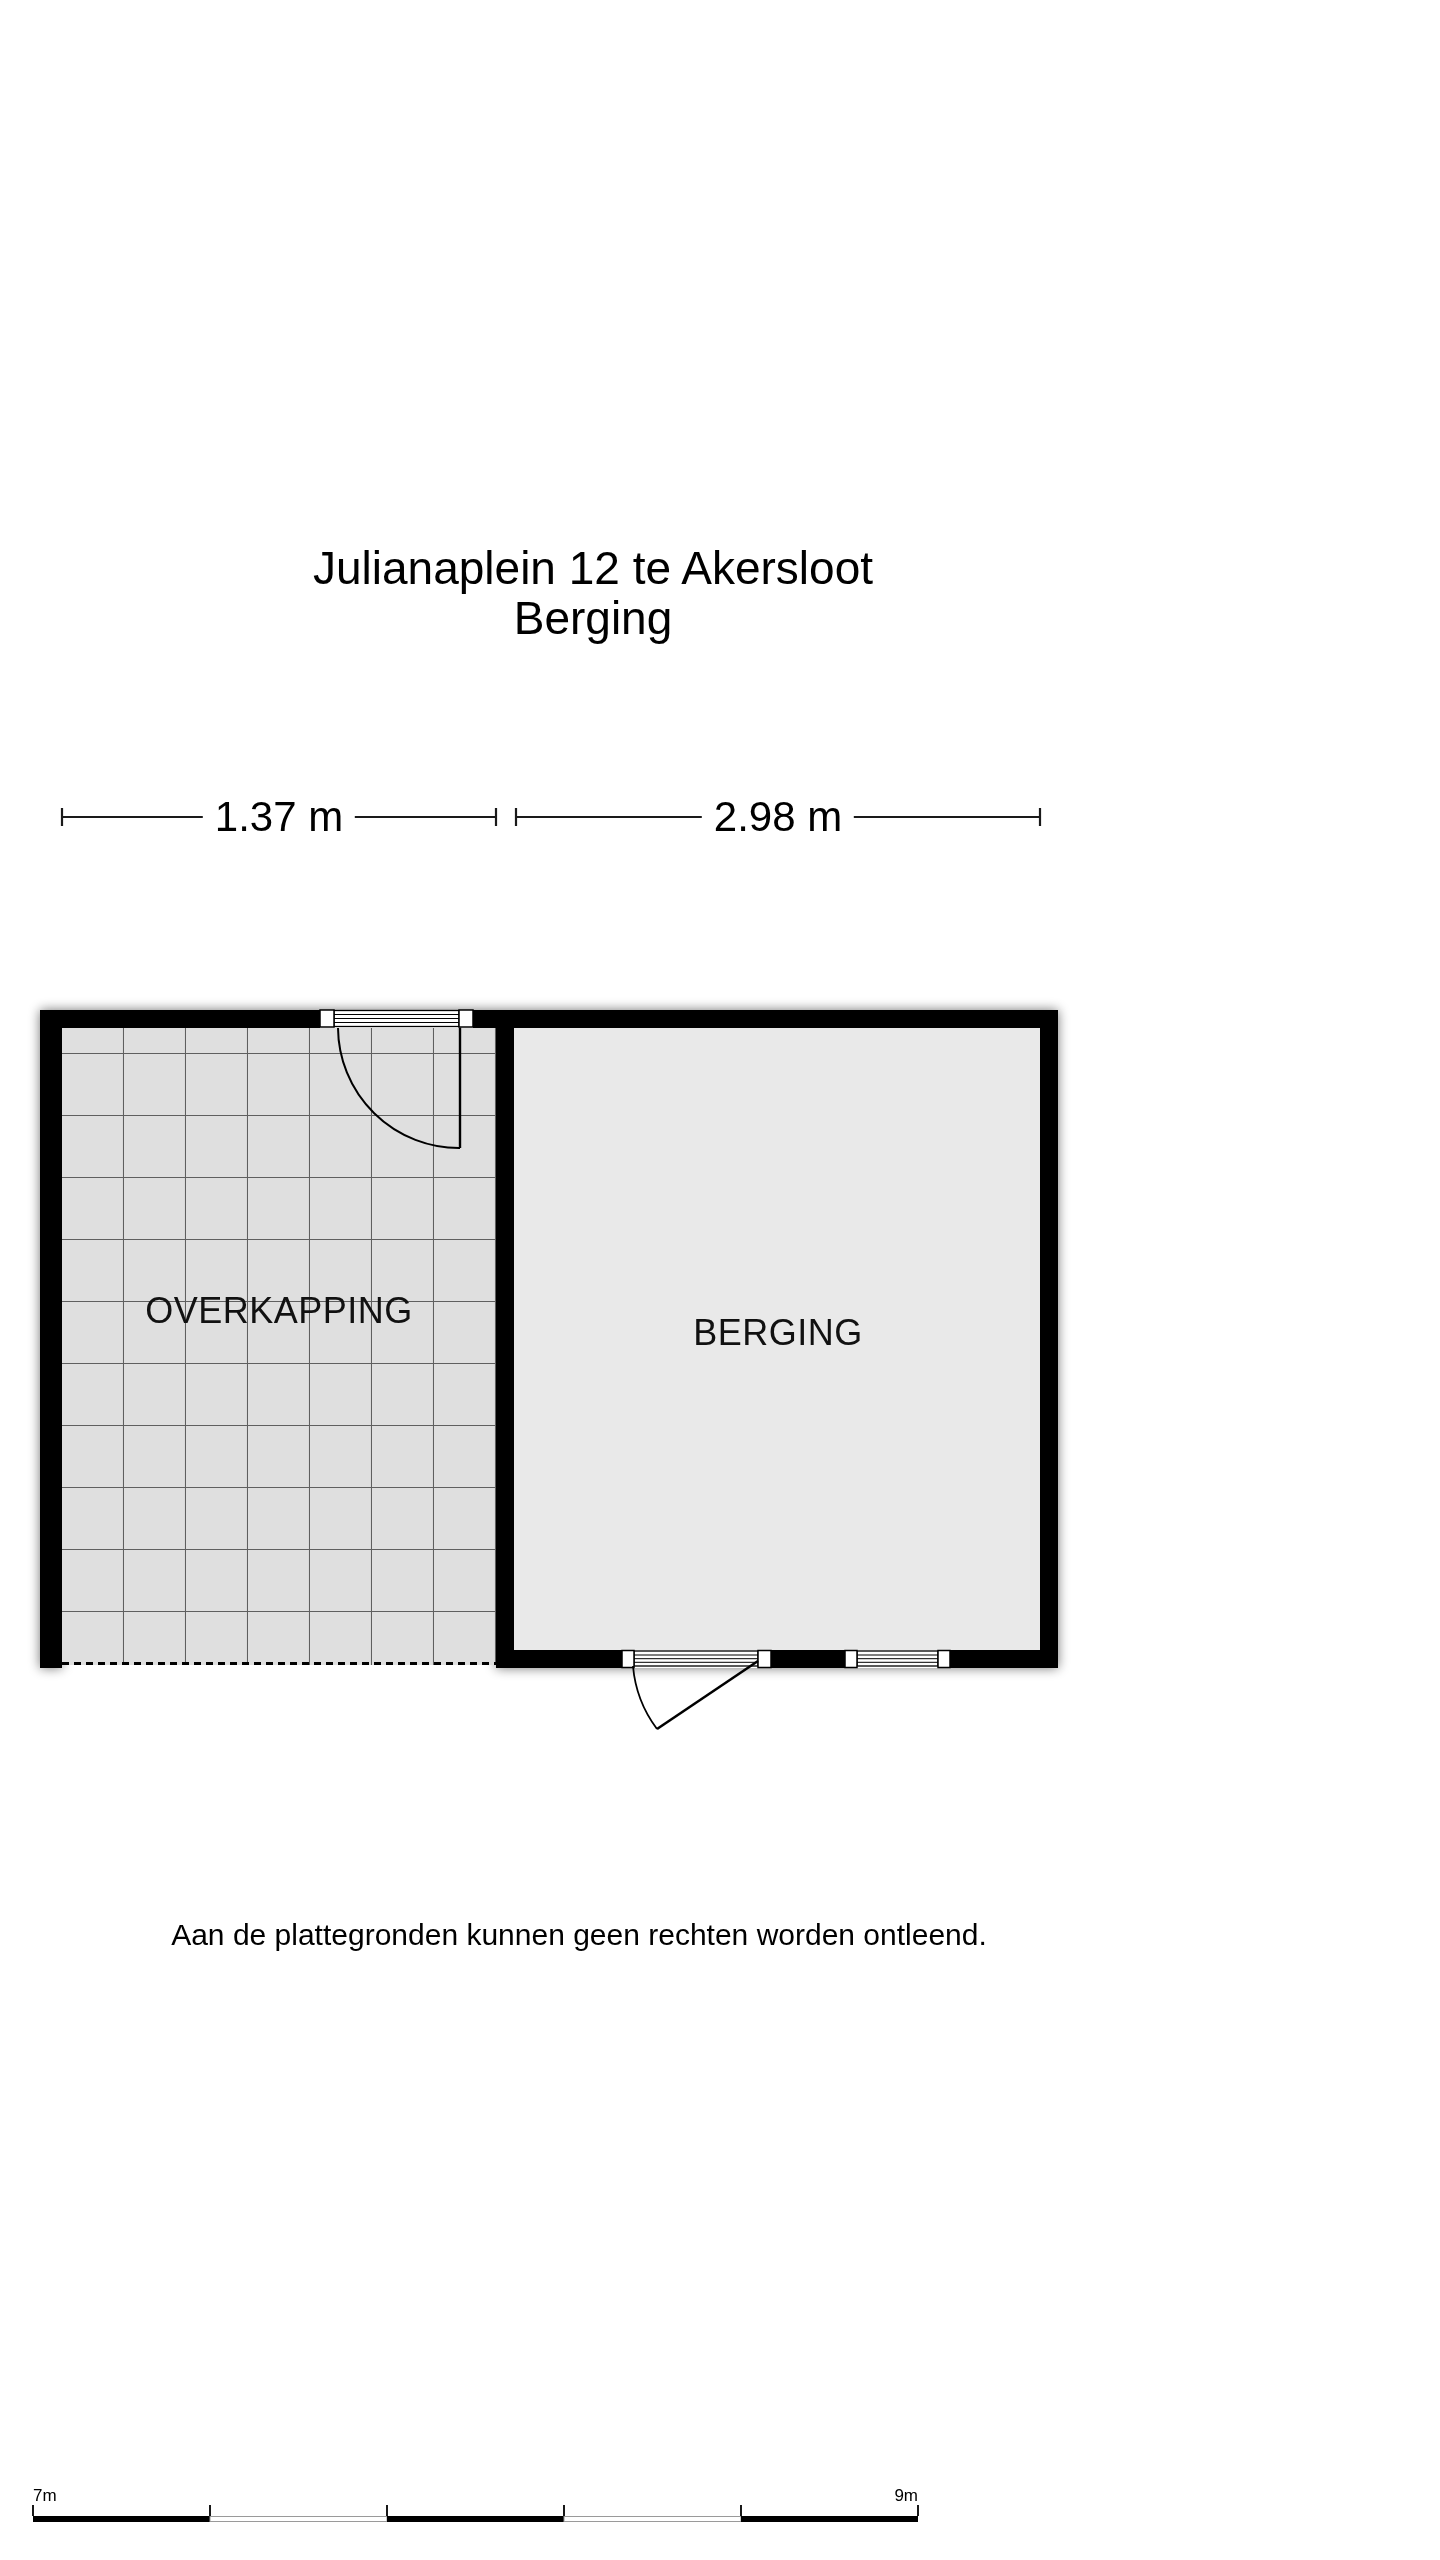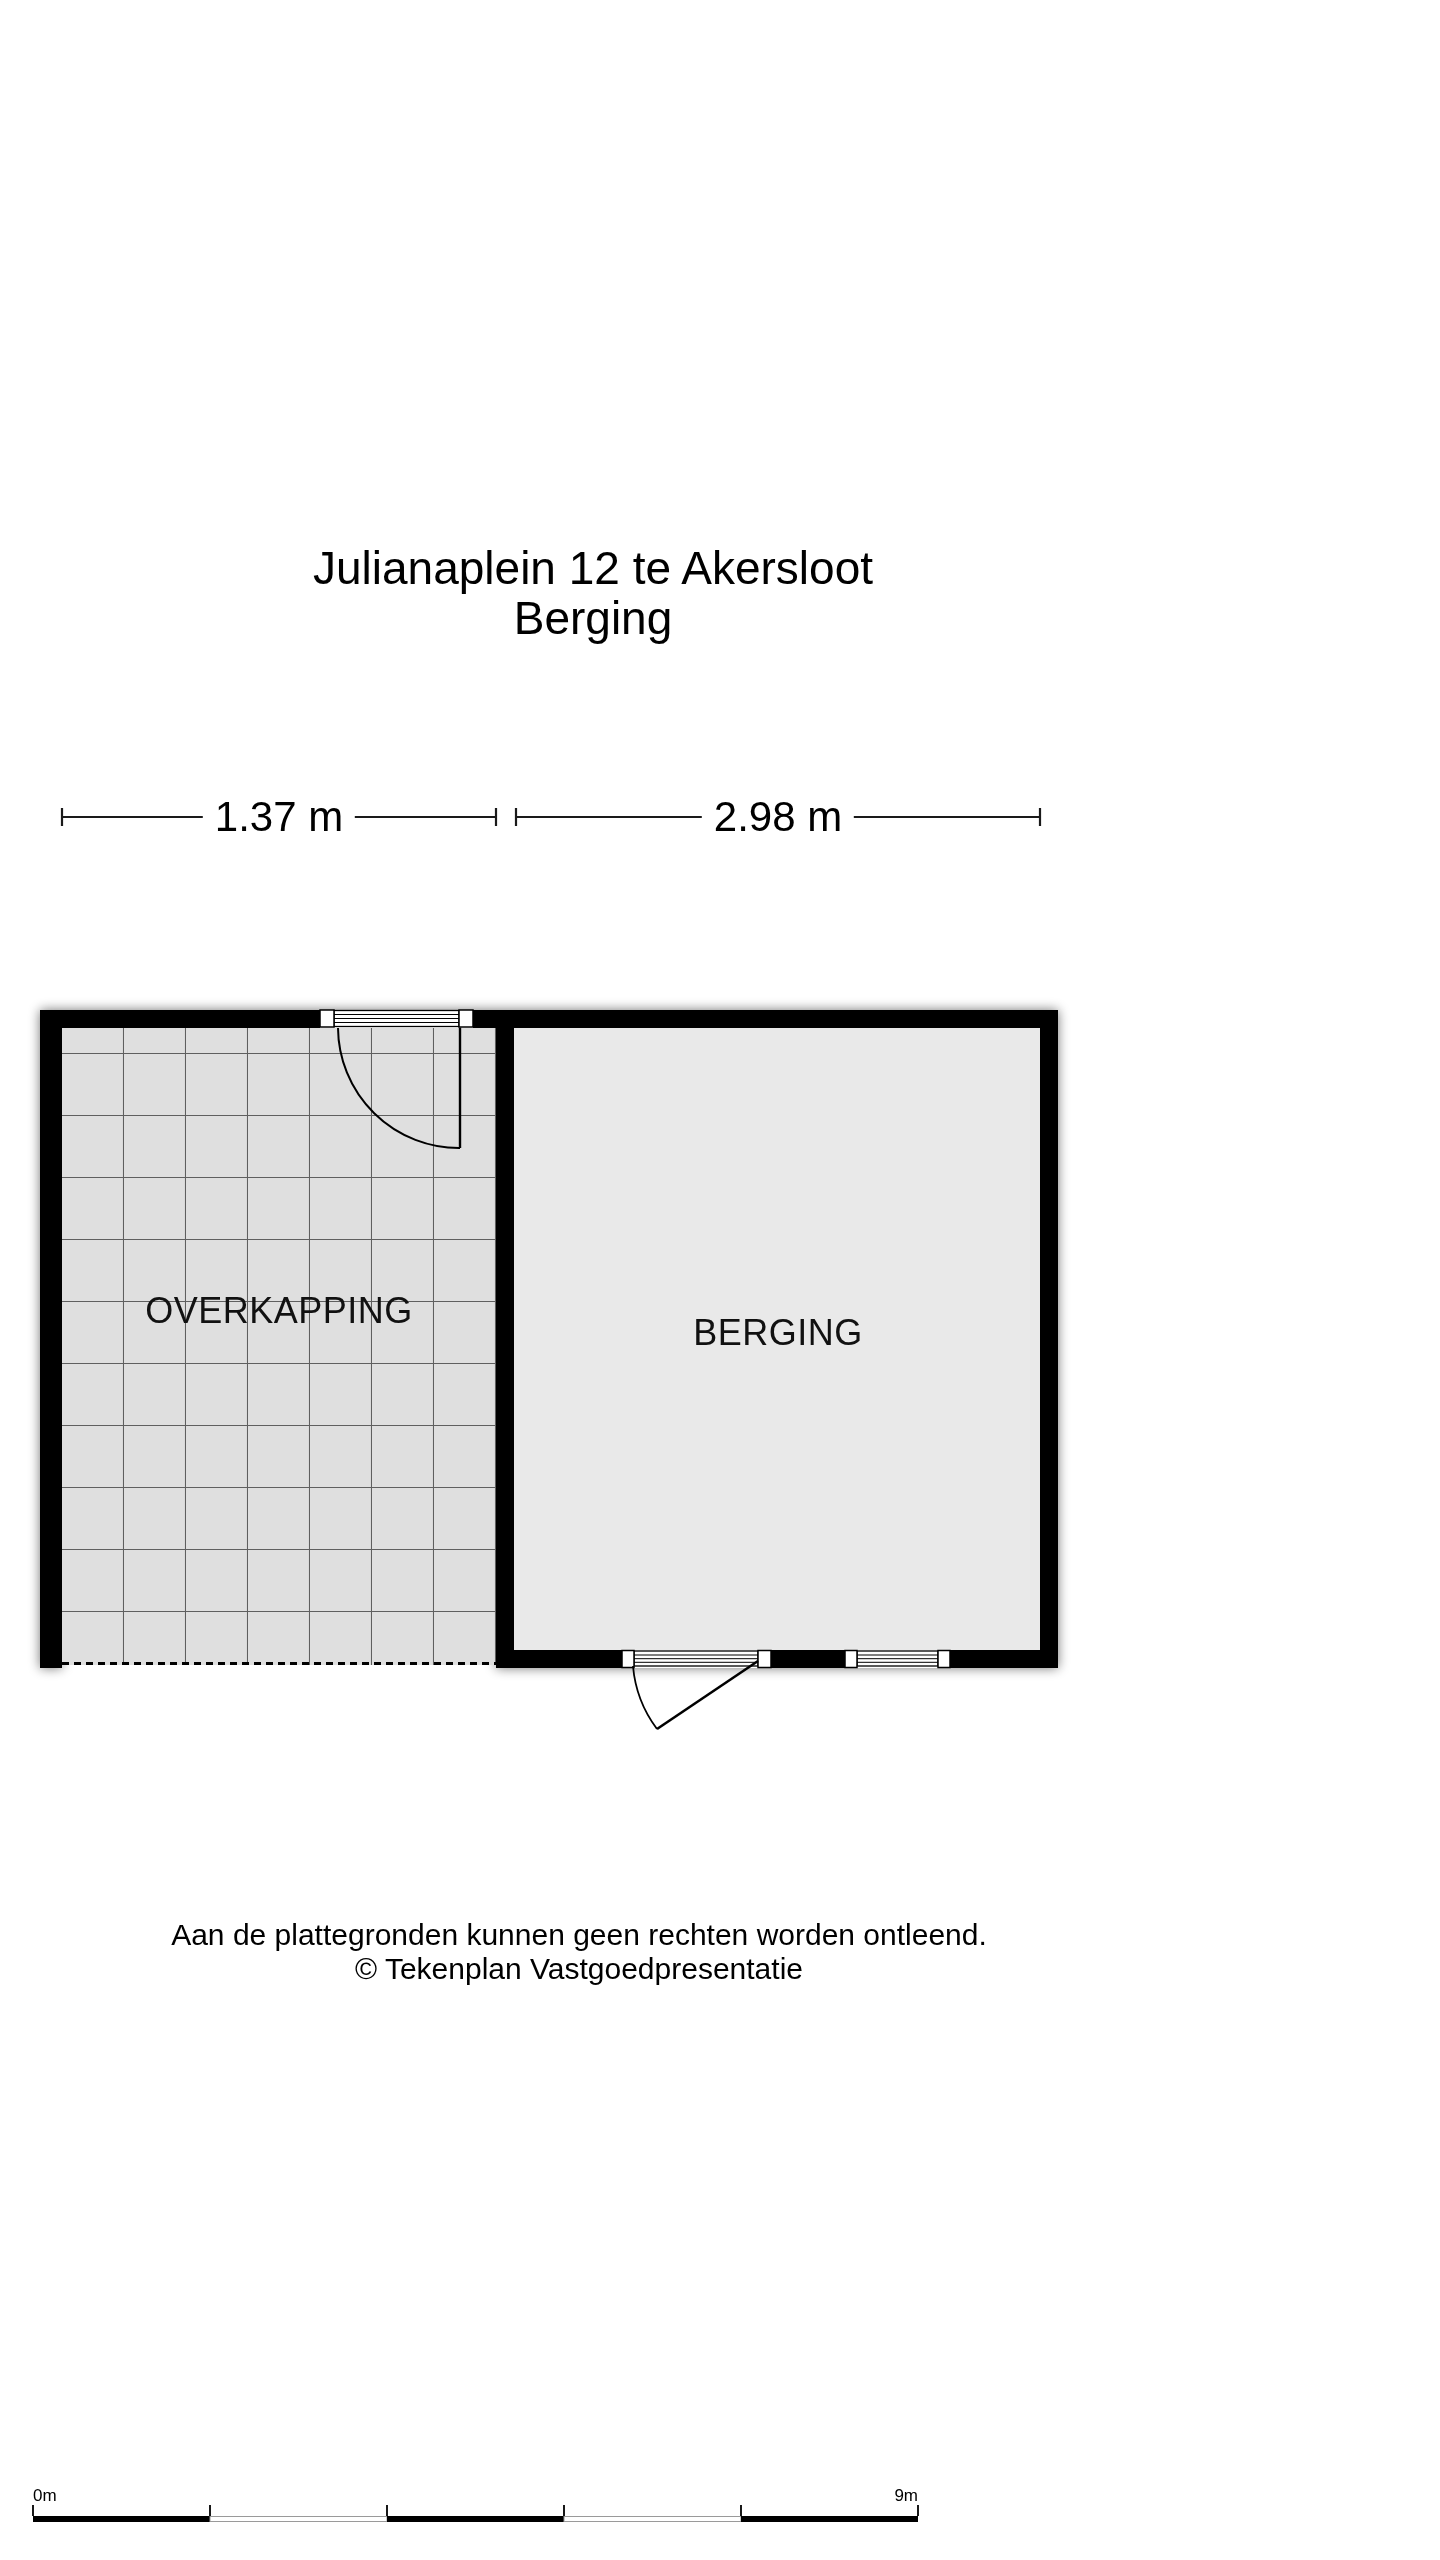--- a/index.html
+++ b/index.html
@@ -142,19 +142,18 @@
 
   <div class="abs centered dim-label" style="left:279px; top:817px;">1.37 m</div>
   <div class="abs centered dim-label" style="left:778px; top:817px;">2.98 m</div>
   <div class="abs centered dim-label vertical" style="left:1356px; top:1351px;">3.50 m</div>
 
   <div class="abs centered room-label" style="left:279px; top:1311px;">OVERKAPPING</div>
   <div class="abs centered room-label" style="left:778px; top:1333px;">BERGING</div>
 
   <div class="footer-block">
     <div>Aan de plattegronden kunnen geen rechten worden ontleend.</div>
-    <div>© Tekenplan Vastgoedpresentatie</div>
   </div>
 
-  <div class="abs scale-label" style="left:33px; top:2486px;">0m</div>
+  <div class="abs scale-label" style="left:33px; top:2486px;">7m</div>
   <div class="abs scale-label end" style="left:818px; top:2486px;">9m</div>
 
 </div>
 
 </body></html>

